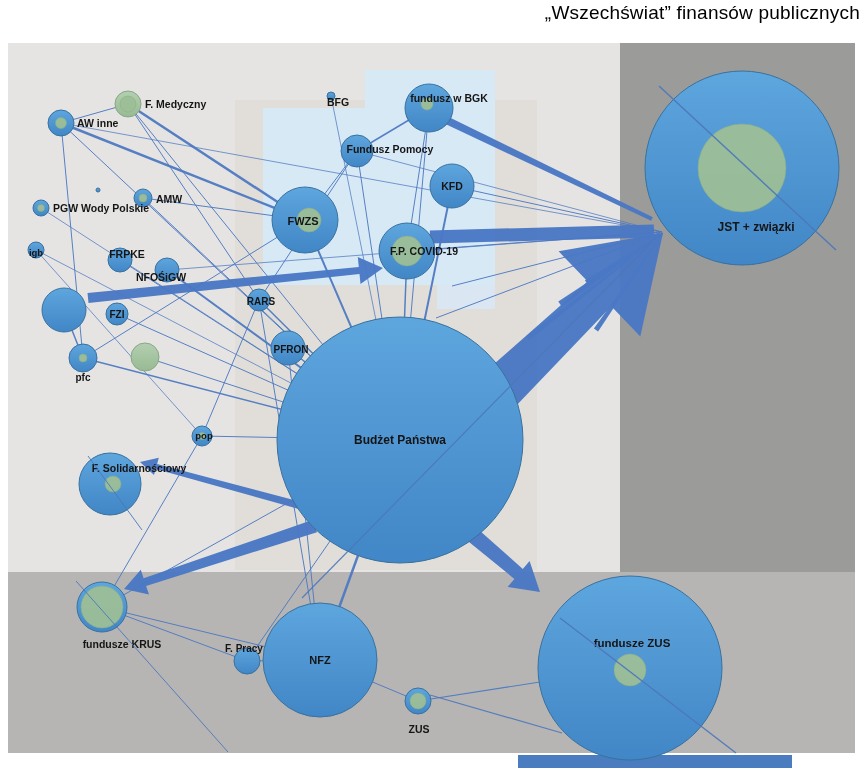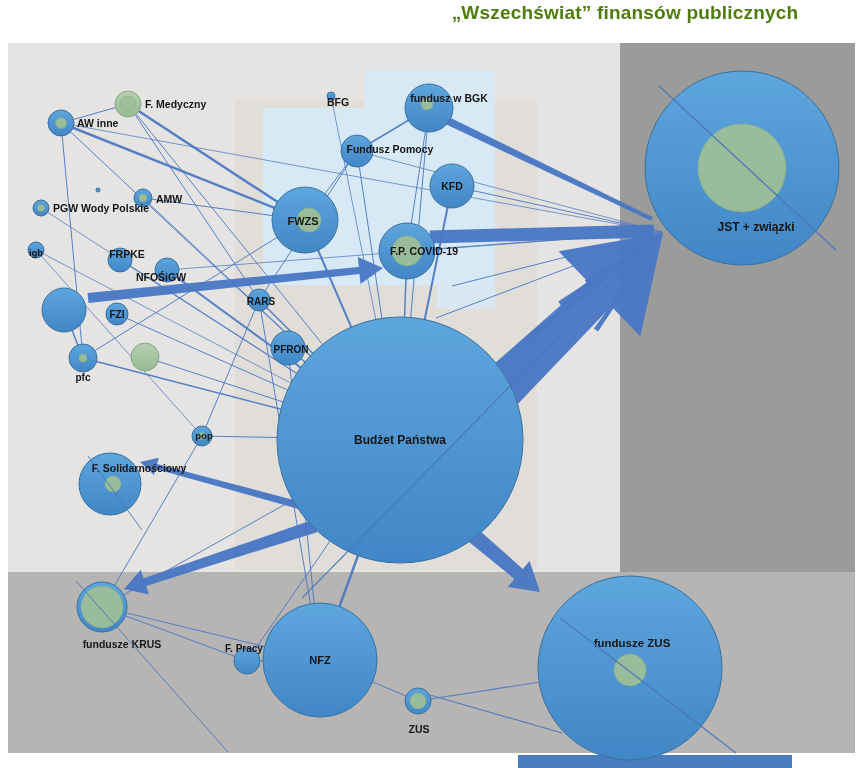--- a/index.html
+++ b/index.html
@@ -1,18 +1,18 @@
 <!DOCTYPE html>
 <html><head>
 <meta charset="utf-8">
 <style>
   html,body{margin:0;padding:0;background:#fff;font-family:"Liberation Sans",sans-serif;}
   #stage{position:relative;width:863px;height:768px;background:#fff;overflow:hidden;}
-  #title{position:absolute;left:390px;top:2px;width:470px;text-align:center;
-         font-size:19px;font-weight:bold;color:#4d7c0f;letter-spacing:.2px;}
+  #title{position:absolute;left:390px;top:2px;width:470px;text-align:right;
+         font-size:19px;font-weight:normal;color:#000000;letter-spacing:.2px;}
   #diagram{position:absolute;left:0;top:0;}
   svg text{font-family:"Liberation Sans",sans-serif;font-weight:bold;fill:#151515;}
 </style>
 </head>
 <body>
 
 <div id="stage">
   <div id="title">„Wszechświat” finansów publicznych</div>
   <div id="diagram"><svg width="863" height="768" viewBox="0 0 863 768">
         <defs>

